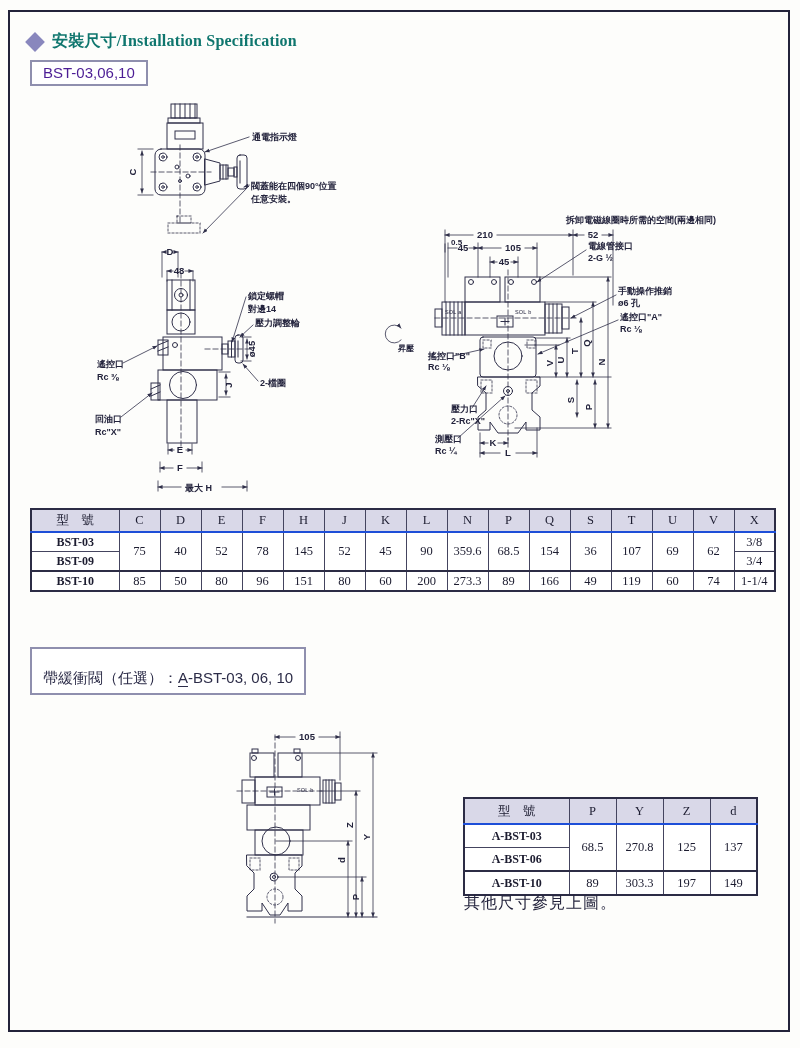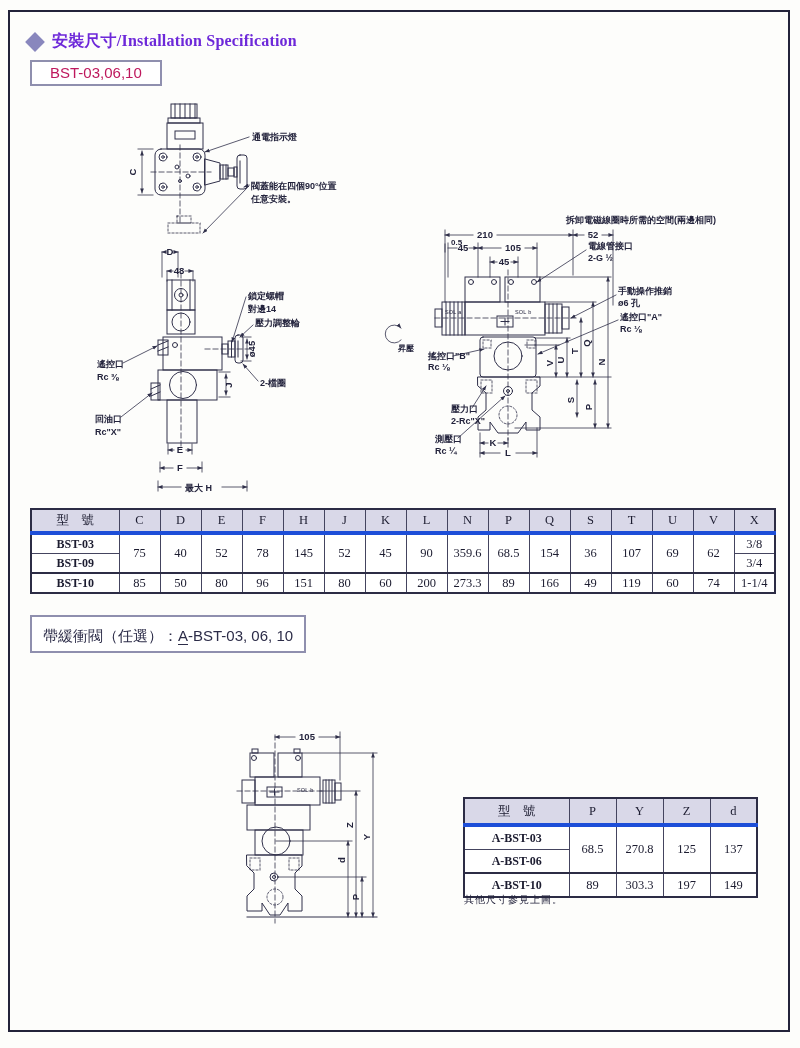--- a/index.html
+++ b/index.html
@@ -3,41 +3,41 @@
 <meta charset="utf-8">
 <style>
   html,body { margin:0; padding:0; background:#e8e8e8; }
   .page { position:relative; width:800px; height:1048px; margin:0 auto; background:#fdfdfb;
           font-family:"Liberation Serif", serif; color:#1f1f33; overflow:hidden; }
   .abs { position:absolute; }
   .frame { position:absolute; left:8px; top:10px; width:778px; height:1018px; border:2px solid #23233a; }
 
   .title-row { left:28px; top:31px; display:flex; align-items:center; gap:10px; }
   .diamond { width:14px; height:14px; background:#8987bd; transform:rotate(45deg); flex:0 0 auto; }
-  .title-text { font-weight:bold; font-size:16px; letter-spacing:0.2px; color:#6d28d9; white-space:nowrap; }
-
-  .model-box { left:30px; top:60px; border:2px solid #8f8fae; background:#fff; padding:2px 18px 3px;
-               font-family:"Liberation Sans", sans-serif; font-size:15px; color:#be185d; }
-  .option-box { left:30px; top:615px; border:2px solid #8f8fae; background:#fff; padding:10px 11px 5px;
+  .title-text { font-weight:bold; font-size:16px; letter-spacing:0.2px; color:#0f766e; white-space:nowrap; }
+
+  .model-box { left:30px; top:60px; border:2px solid #8f8fae; background:#fff; padding:2px 11px 3px;
+               font-family:"Liberation Sans", sans-serif; font-size:15px; color:#4c1d95; }
+  .option-box { left:30px; top:647px; border:2px solid #8f8fae; background:#fff; padding:20px 11px 5px;
                 font-family:"Liberation Sans", sans-serif; font-size:15px; color:#2c2c48; }
   .option-box .ul { border-bottom:1.5px solid #2c2c48; }
 
   table.dim { border-collapse:collapse; table-layout:fixed; font-size:12.5px; color:#1c1c30;
               border:2px solid #2c2c45; background:#fff; }
   .dim th, .dim td { border:1px solid #44445f; text-align:center; padding:0; overflow:hidden; white-space:nowrap; }
   .dim th { background:#d9d8e8; font-weight:normal; height:21px; }
   .dim td { height:18px; }
   .dim .mcol { font-weight:bold; font-size:12px;margin-left:29px; }
-  .dim tr.hdr th { border-bottom:4px solid #1d4ed8;margin-left:16px; }
+  .dim tr.hdr th { border-bottom:2px solid #1d4ed8;margin-left:16px; }
   .dim tr.thick td { border-top:2px solid #2c2c45; }
   #t1 { left:30px; top:508px; }
   #t2 { left:463px; top:797px; }
   #t2 th { height:24px; }
   #t2 td { height:22px; }
-  .note { left:464px; top:893px; font-size:10px; color:#23233c; letter-spacing:1px; }
+  .note { left:464px; top:893px; font-size:16px; color:#23233c; letter-spacing:1px; }
 
   svg.fig { position:absolute; overflow:visible; }
   .fig text { font-family:"Liberation Sans", sans-serif; fill:#23233c; }
   .t9  { font-size:9px;  font-weight:600; }
   .t8  { font-size:8px;  font-weight:600; }
   .t5  { font-size:5.5px; font-weight:500; letter-spacing:0.2px; }
   .dimtxt { font-family:"Liberation Serif", serif; font-size:9.5px; font-weight:600; }
   .ln   { stroke:#30304a; stroke-width:1; fill:none; stroke-linecap:square; }
   .thin { stroke-width:0.8; }
   .dsh  { stroke-dasharray:5 3; }

